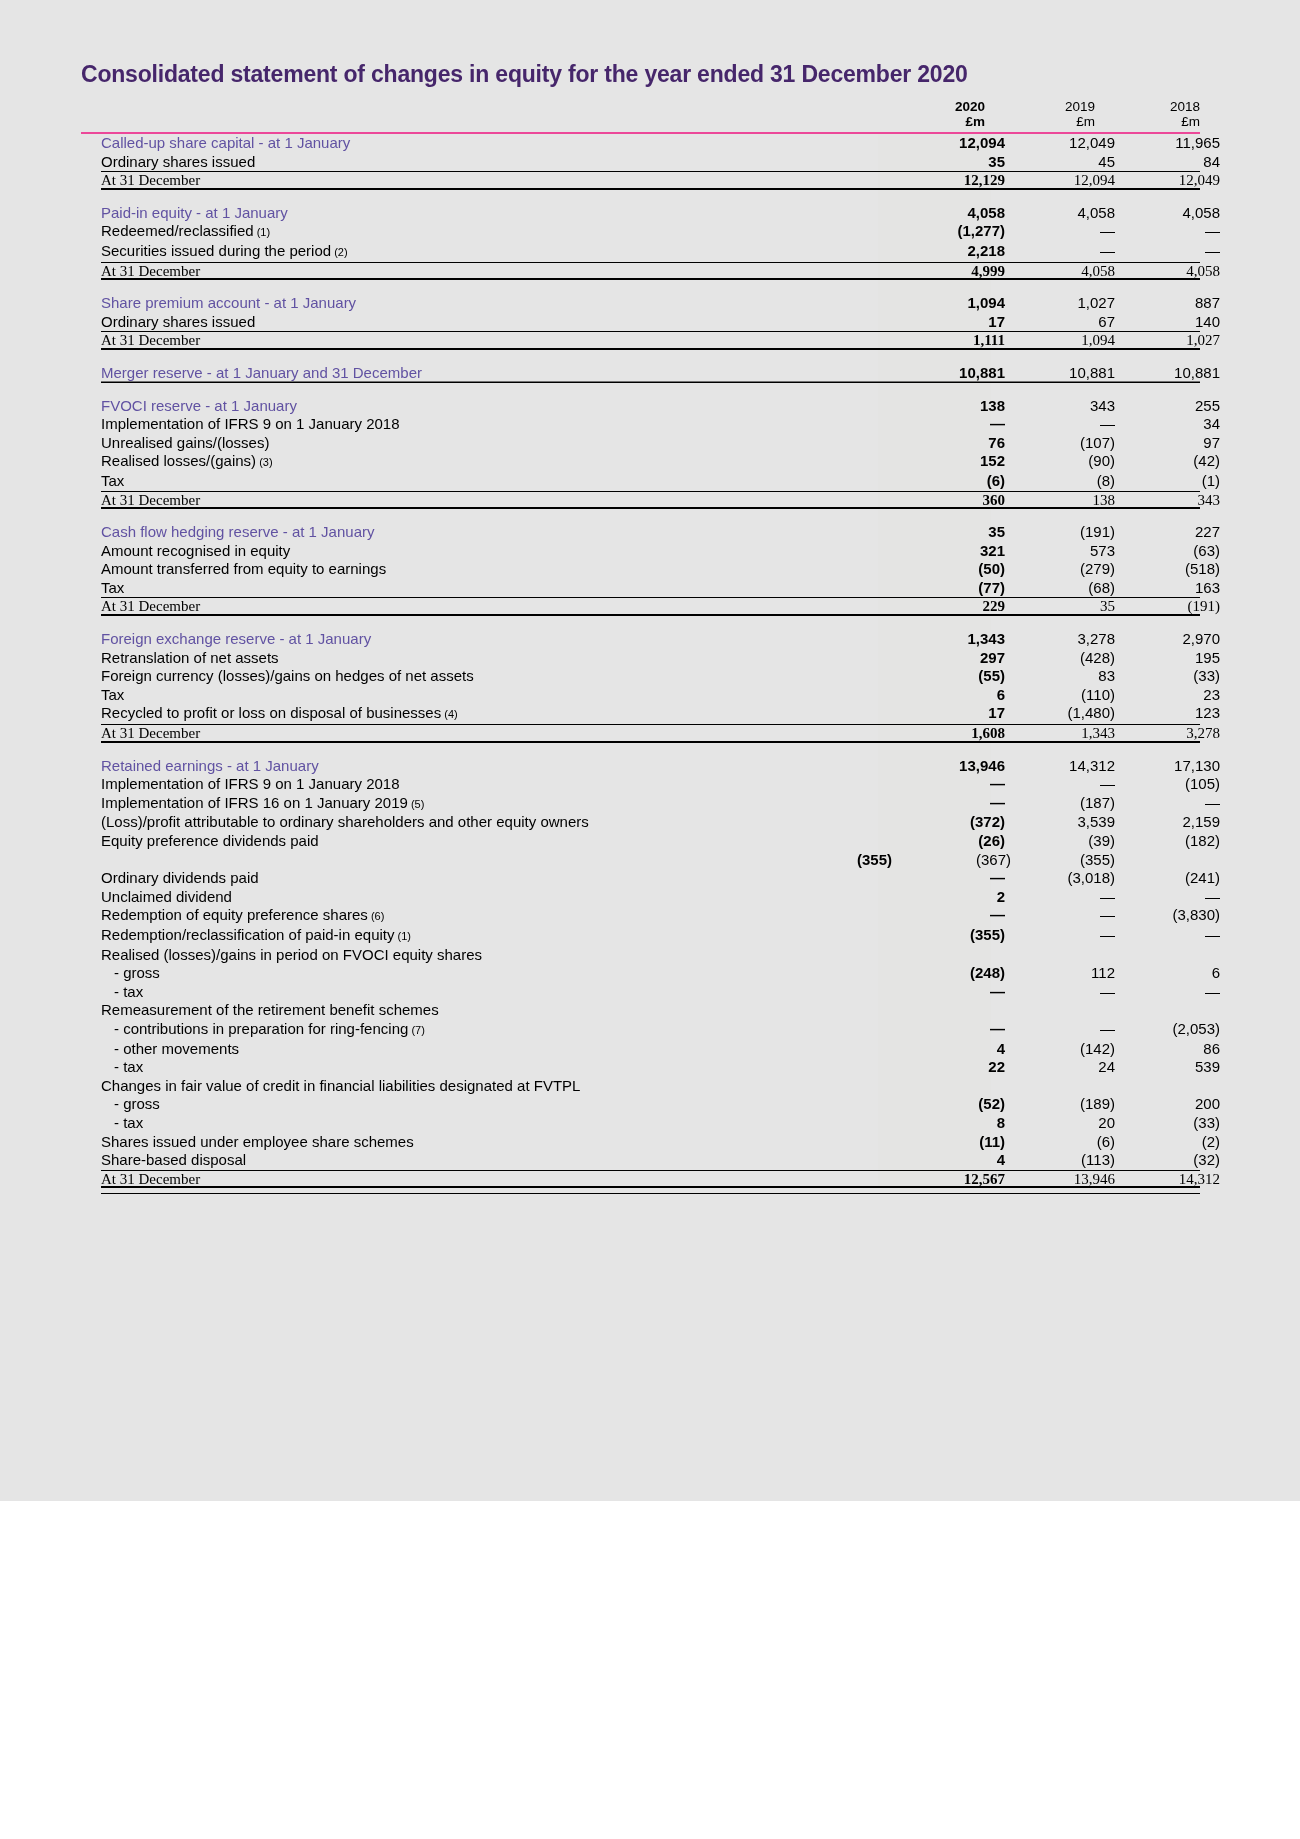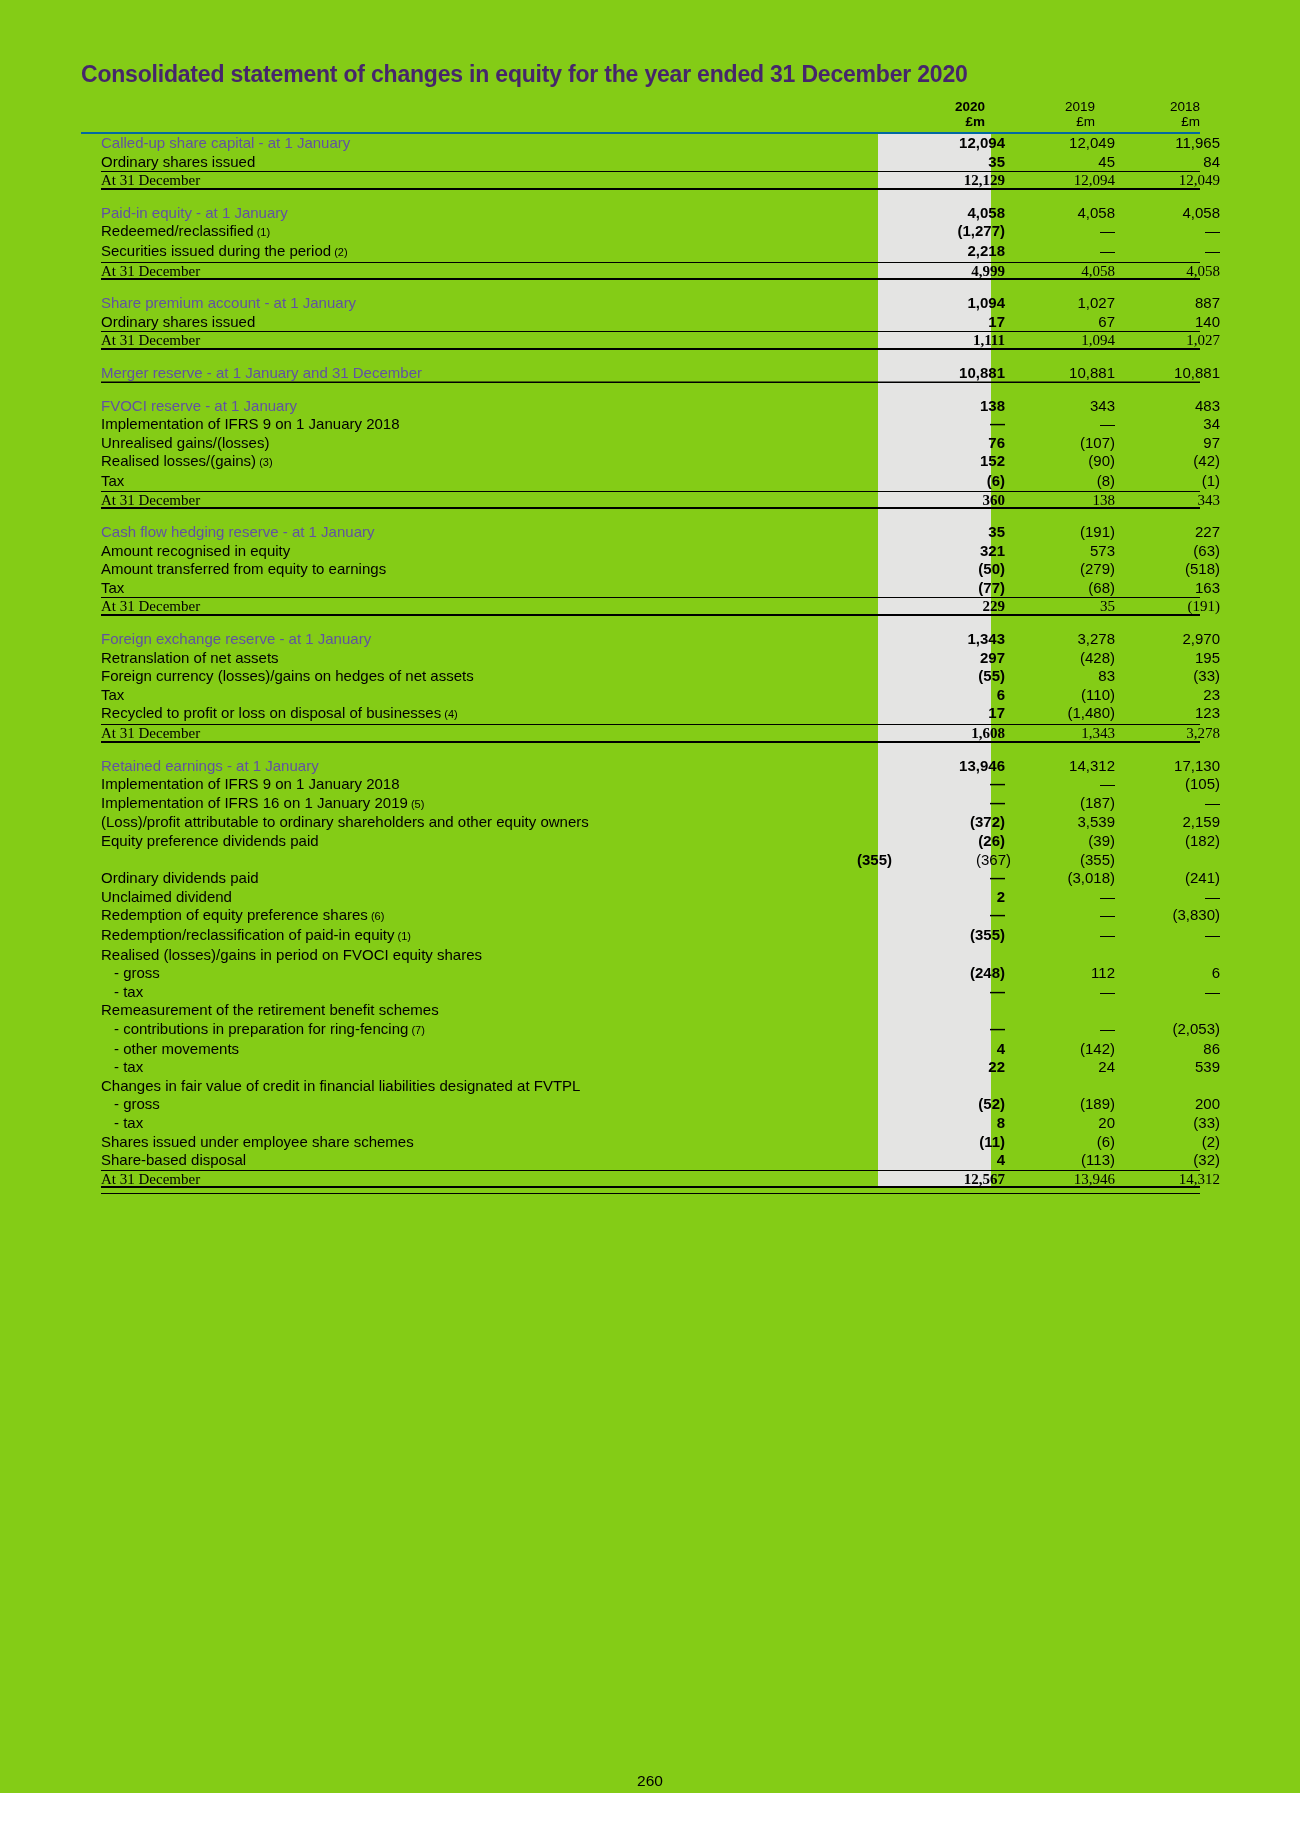--- a/index.html
+++ b/index.html
@@ -1,28 +1,28 @@
 <!DOCTYPE html>
 <html><head>
 <meta charset="utf-8">
 <style>
   html,body { margin:0; padding:0; background:#ffffff; }
   .page {
-    position:relative; width:1300px; height:1793px; background:#84cc16;
+    position:relative; width:1300px; height:1501px; background:#e5e5e5;
     font-family:"Liberation Sans", sans-serif; color:#000; overflow:hidden;
   }
   .title {
     position:absolute; left:81px; top:61px; margin:0;
     font-size:23px; font-weight:bold; color:#46266b; letter-spacing:-0.2px;
     white-space:nowrap;
   }
   .table { position:absolute; left:81px; top:99px; width:1119px; }
   .thead {
     display:grid; grid-template-columns:797px 113px 104px 105px;
-    border-bottom:2px solid #0369a1; padding-bottom:3px;
+    border-bottom:2px solid #ec4899; padding-bottom:3px;
   }
   .hcell { text-align:right; font-size:13.5px; line-height:15px; color:#000; }
   .hcell .unit { display:block; }
   .hcell.c0 { font-weight:bold; padding-right:6px; }
   .tbody { position:relative; }
   .band { position:absolute; left:797px; top:0; bottom:0; width:113px; background:#e4e4e3; z-index:0; }
   .section { position:relative; z-index:1;margin-left:20px; }
   .section + .section { margin-top:14px; }
   .row {
     display:grid; grid-template-columns:797px 113px 104px 105px;
@@ -141,21 +141,21 @@
             <div class="cell c0">10,881</div>
             <div class="cell c1">10,881</div>
             <div class="cell c2">10,881</div>
           </div>
         </div>
         <div class="section">
           <div class="row header">
             <div class="lab">FVOCI reserve - at 1 January</div>
             <div class="cell c0">138</div>
             <div class="cell c1">343</div>
-            <div class="cell c2">483</div>
+            <div class="cell c2">255</div>
           </div>
           <div class="row item">
             <div class="lab">Implementation of IFRS 9 on 1 January 2018</div>
             <div class="cell c0">—</div>
             <div class="cell c1">—</div>
             <div class="cell c2">34</div>
           </div>
           <div class="row item">
             <div class="lab">Unrealised gains/(losses)</div>
             <div class="cell c0">76</div>

